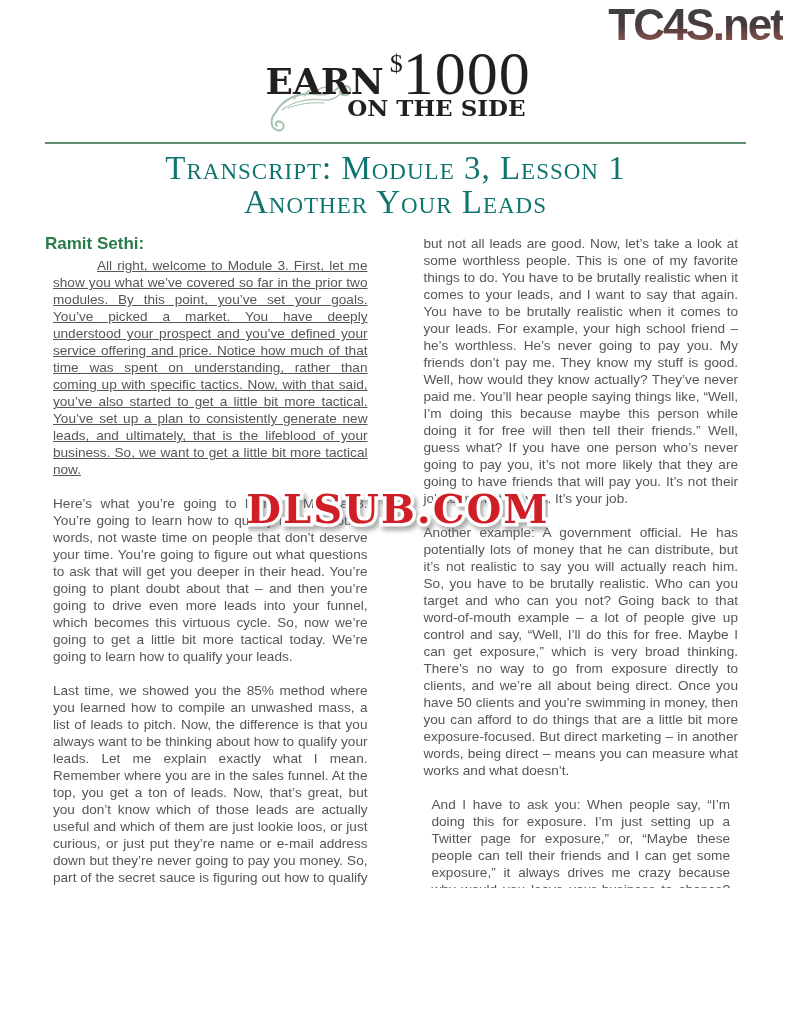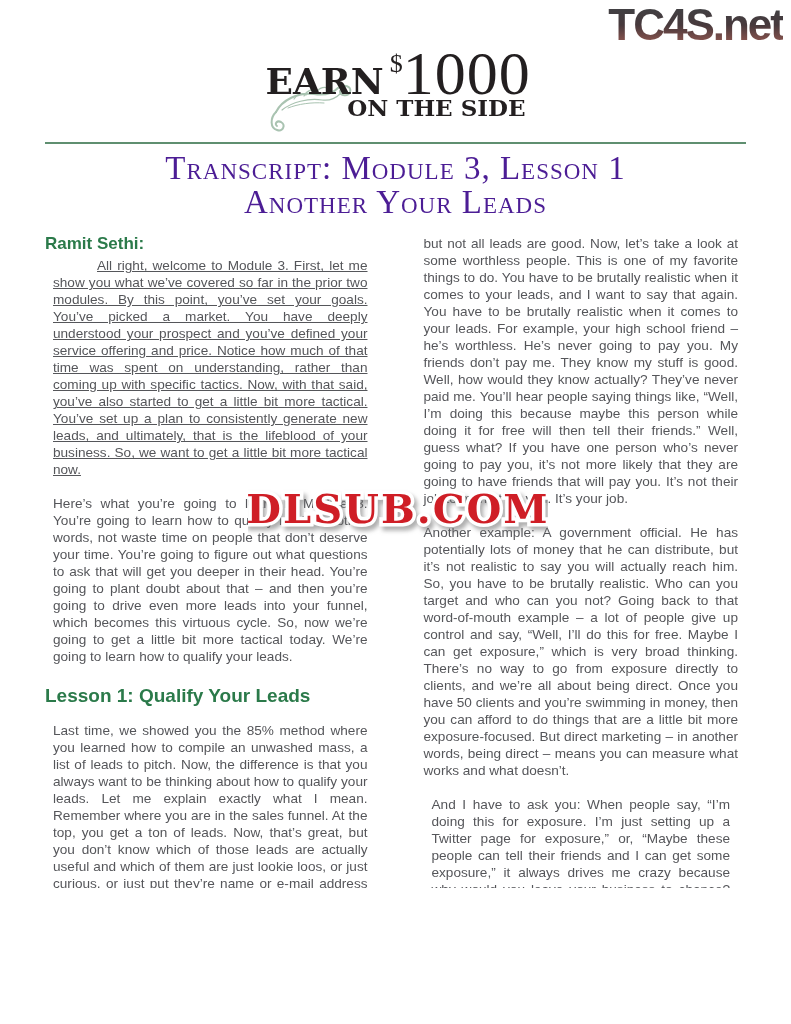--- a/index.html
+++ b/index.html
@@ -43,21 +43,21 @@
     font-weight:bold;font-size:23px;color:#231f20;white-space:nowrap;
   }
   .flourish{position:absolute;left:2px;top:46px;}
 
   .top-rule{border:none;border-top:2px solid #5f8f70;margin:10px 45px 0;}
 
   .doc-title{
     margin:8px 0 0;text-align:center;
     font-family:"Liberation Serif",serif;
     font-variant:small-caps;font-weight:normal;
-    font-size:33px;line-height:1.02;color:#4c1d95;letter-spacing:1px;
+    font-size:33px;line-height:1.02;color:#0f766e;letter-spacing:1px;
   }
 
   
   .columns{display:flex;gap:40px;margin:16px 45px 0;}
   .col{
     width:340px;
     font-size:13.6px;line-height:17px;
     text-align:justify;color:#55565a;
   }
   .col p{margin:0 8px 17px;}
@@ -122,21 +122,20 @@
   <h1 class="doc-title">
     <span>Transcript: Module 3, Lesson 1</span><br>
     <span>Another Your Leads</span>
   </h1>
 
   <div class="columns">
     <div class="col">
       <h3 class="speaker">Ramit Sethi:</h3>
       <p class="indent">All right, welcome to Module 3.  First, let me show you what we’ve covered so far in the prior two modules.  By this point, you’ve set your goals.  You’ve picked a market.  You have deeply understood your prospect and you’ve defined your service offering and price.  Notice how much of that time was spent on understanding, rather than coming up with specific tactics.  Now, with that said, you’ve also started to get a little bit more tactical.  You’ve set up a plan to consistently generate new leads, and ultimately, that is the lifeblood of your business.  So, we want to get a little bit more tactical now.</p>
       <p>Here’s what you’re going to learn in Module 3.  You’re going to learn how to qualify leads, in other words, not waste time on people that don’t deserve your time.  You’re going to figure out what questions to ask that will get you deeper in their head.  You’re going to plant doubt about that – and then you’re going to drive even more leads into your funnel, which becomes this virtuous cycle.  So, now we’re going to get a little bit more tactical today.  We’re going to learn how to qualify your leads.</p>
-      <h2 class="lesson-heading">Lesson 1: Qualify Your Leads</h2>
       <p>Last time, we showed you the 85% method where you learned how to compile an unwashed mass, a list of leads to pitch.  Now, the difference is that you always want to be thinking about how to qualify your leads.  Let me explain exactly what I mean.  Remember where you are in the sales funnel.  At the top, you get a ton of leads.  Now, that’s great, but you don’t know which of those leads are actually useful and which of them are just lookie loos, or just curious, or just put they’re name or e-mail address down but they’re never going to pay you money.  So, part of the secret sauce is figuring out how to qualify your leads.  Once you do that, you have a very small number of people who are highly interested, highly likely to pay, and then it’s just simply a matter of converting them into clients.</p>
       <p>So, remember that a while is just a name you want to pitch,</p>
     </div>
     <div class="col">
       <p>but not all leads are good.  Now, let’s take a look at some worthless people.  This is one of my favorite things to do.  You have to be brutally realistic when it comes to your leads, and I want to say that again.  You have to be brutally realistic when it comes to your leads.  For example, your high school friend – he’s worthless.  He’s never going to pay you.  My friends don’t pay me.  They know my stuff is good.  Well, how would they know actually?  They’ve never paid me.  You’ll hear people saying things like, “Well, I’m doing this because maybe this person while doing it for free will then tell their friends.”  Well, guess what?  If you have one person who’s never going to pay you, it’s not more likely that they are going to have friends that will pay you.  It’s not their job to market for you.  It’s your job.</p>
       <p>Another example: A government official.  He has potentially lots of money that he can distribute, but it’s not realistic to say you will actually reach him.  So, you have to be brutally realistic.  Who can you target and who can you not?  Going back to that word-of-mouth example – a lot of people give up control and say, “Well, I’ll do this for free.  Maybe I can get exposure,” which is very broad thinking.  There’s no way to go from exposure directly to clients, and we’re all about being direct.  Once you have 50 clients and you’re swimming in money, then you can afford to do things that are a little bit more exposure-focused.  But direct marketing – in another words, being direct – means you can measure what works and what doesn’t.</p>
       <p class="tight">And I have to ask you: When people say, “I’m doing this for exposure.  I’m just setting up a Twitter page for exposure,” or, “Maybe these people can tell their friends and I can get some exposure,” it always drives me crazy because why would you leave your business to chance?  As I said, driving leads – qualified leads – in customers is the lifeblood of your business.  Why would you leave it up to chance by letting someone else maybe, potentially, somehow, possibly, one day do the work for you?  No.  You do the work.  You control your business.</p>
       <p class="tight">Now, how do you do that?  You find someone who has a problem.  They understand that you’re the remember and they</p>
     </div>
   </div>

